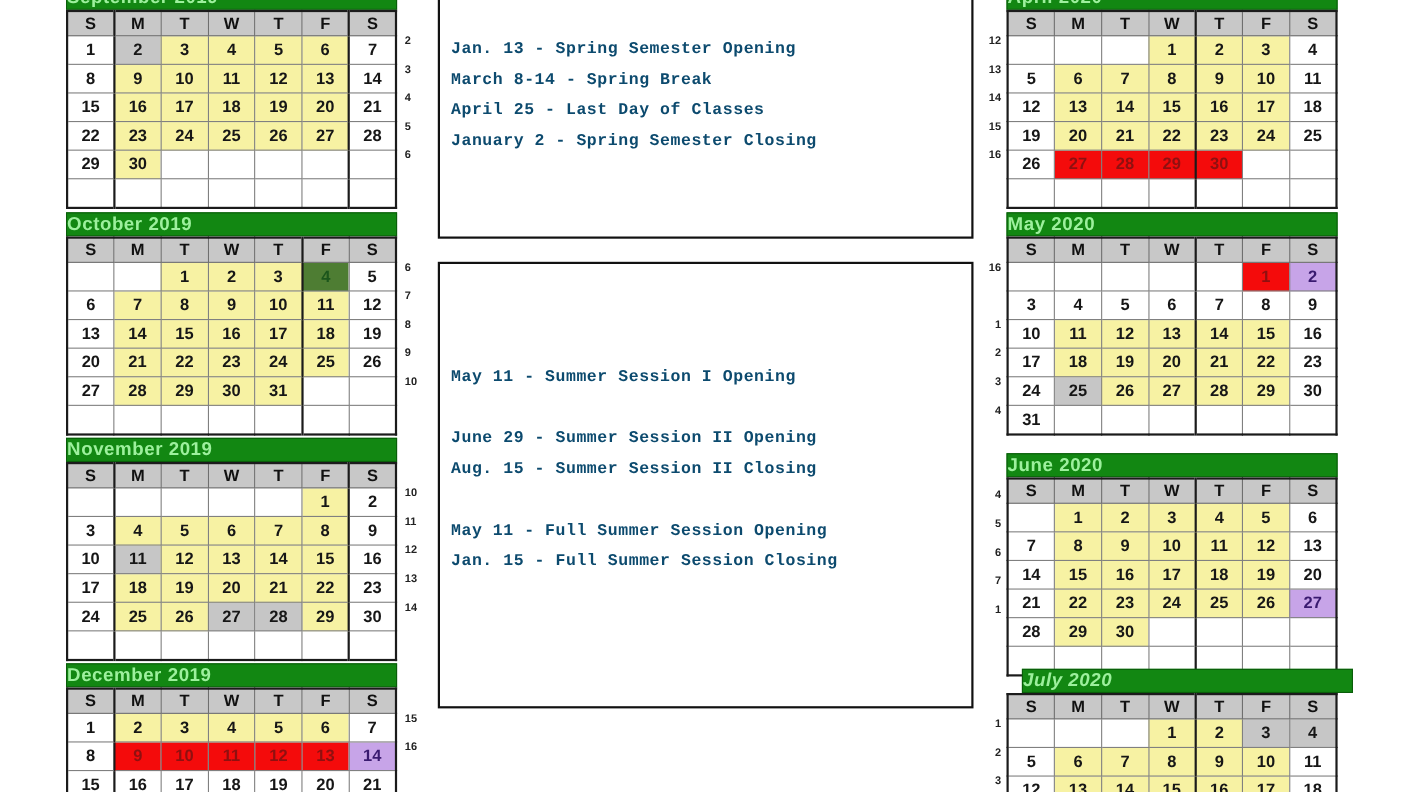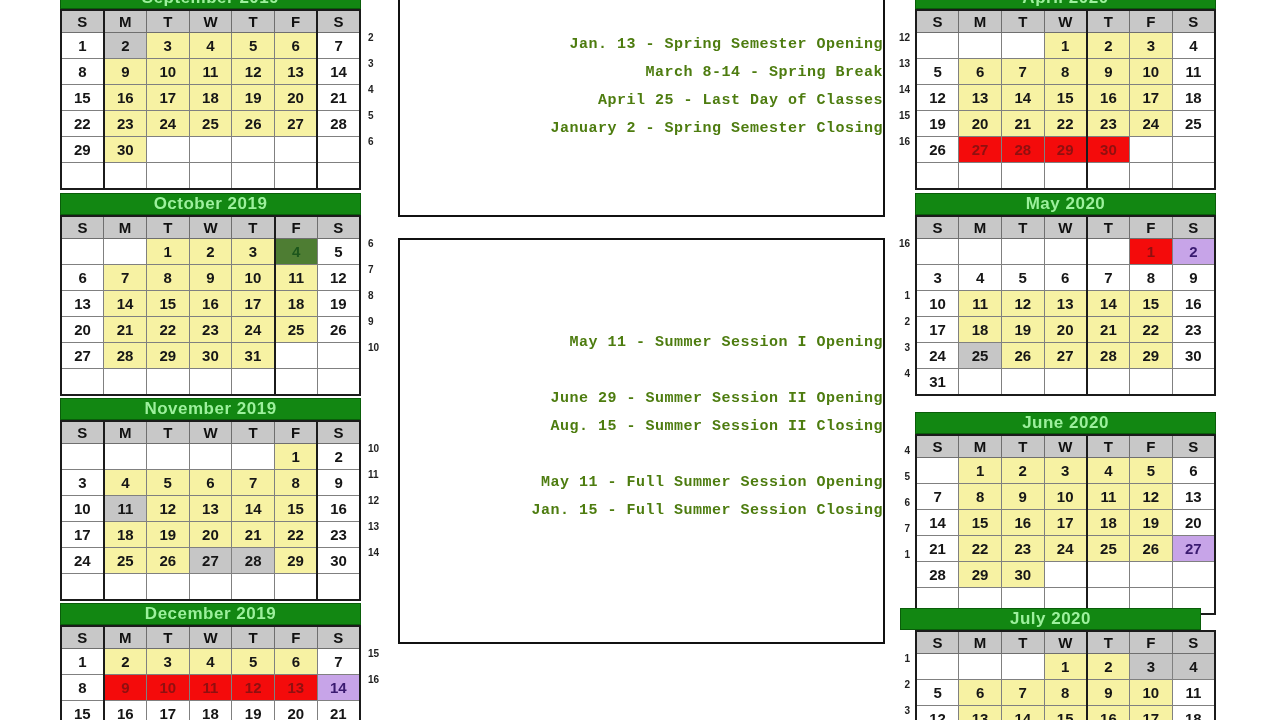--- a/index.html
+++ b/index.html
@@ -7,21 +7,21 @@
     width:1279px;height:720px;
     background:#ffffff;
     overflow:hidden;
     position:relative;
     font-family:"Liberation Sans", sans-serif;
   }
   #stage{position:absolute;left:0;top:0;width:1279px;height:720px;}
   .month{position:absolute;}
   .month-title{
     width:301px;height:22px;line-height:23px;
-    text-align:center;
+    text-align:left;
     font:bold 17px "Liberation Sans", sans-serif;
     letter-spacing:0.5px;
     color:#9df09d;
     background:#128712;
     border:1px solid #0a5d0a;
     box-sizing:border-box;
     overflow:hidden;
   }
   table.cal{
     border-collapse:collapse;table-layout:fixed;
@@ -62,23 +62,22 @@
   .events-box{
     position:absolute;
     border:2px solid #111;
     background:#ffffff;
     box-sizing:border-box;
   }
   .event-line{
     height:28px;line-height:28px;
     font:bold 15px "Liberation Mono", monospace;
     letter-spacing:0.5px;
-    color:#4d7c0f;
+    color:#0c4a6e;
     white-space:pre;
-    text-align:right;
   }
 </style>
 </head>
 <body>
 
 <div id="stage">
   <div id="months-root">
       <div class="month" style="left: 60px; top: -13px; width: 333px;">
         <div class="month-title" style="margin-left: 0px;">September 2019</div>
         <table class="cal" style="margin-left: 0px;">
@@ -582,21 +581,21 @@
             </tr>
           </tbody>
         </table>
         <div class="wn wn-right" style="top: 45px; left: 0px;">4</div>
         <div class="wn wn-right" style="top: 71px; left: 0px;">5</div>
         <div class="wn wn-right" style="top: 97px; left: 0px;">6</div>
         <div class="wn wn-right" style="top: 123px; left: 0px;">7</div>
         <div class="wn wn-right" style="top: 149px; left: 0px;">1</div>
       </div>
       <div class="month" style="left: 888px; top: 608px; width: 333px;">
-        <div class="month-title" style="margin-left: 12px;">July 2020</div>
+        <div class="month-title" style="margin-left: 41px; font-style: italic;">July 2020</div>
         <table class="cal" style="margin-left: 27px;">
           <thead>
             <tr>
               <th>S</th>
               <th>M</th>
               <th>T</th>
               <th>W</th>
               <th class="div-l">T</th>
               <th>F</th>
               <th>S</th>

